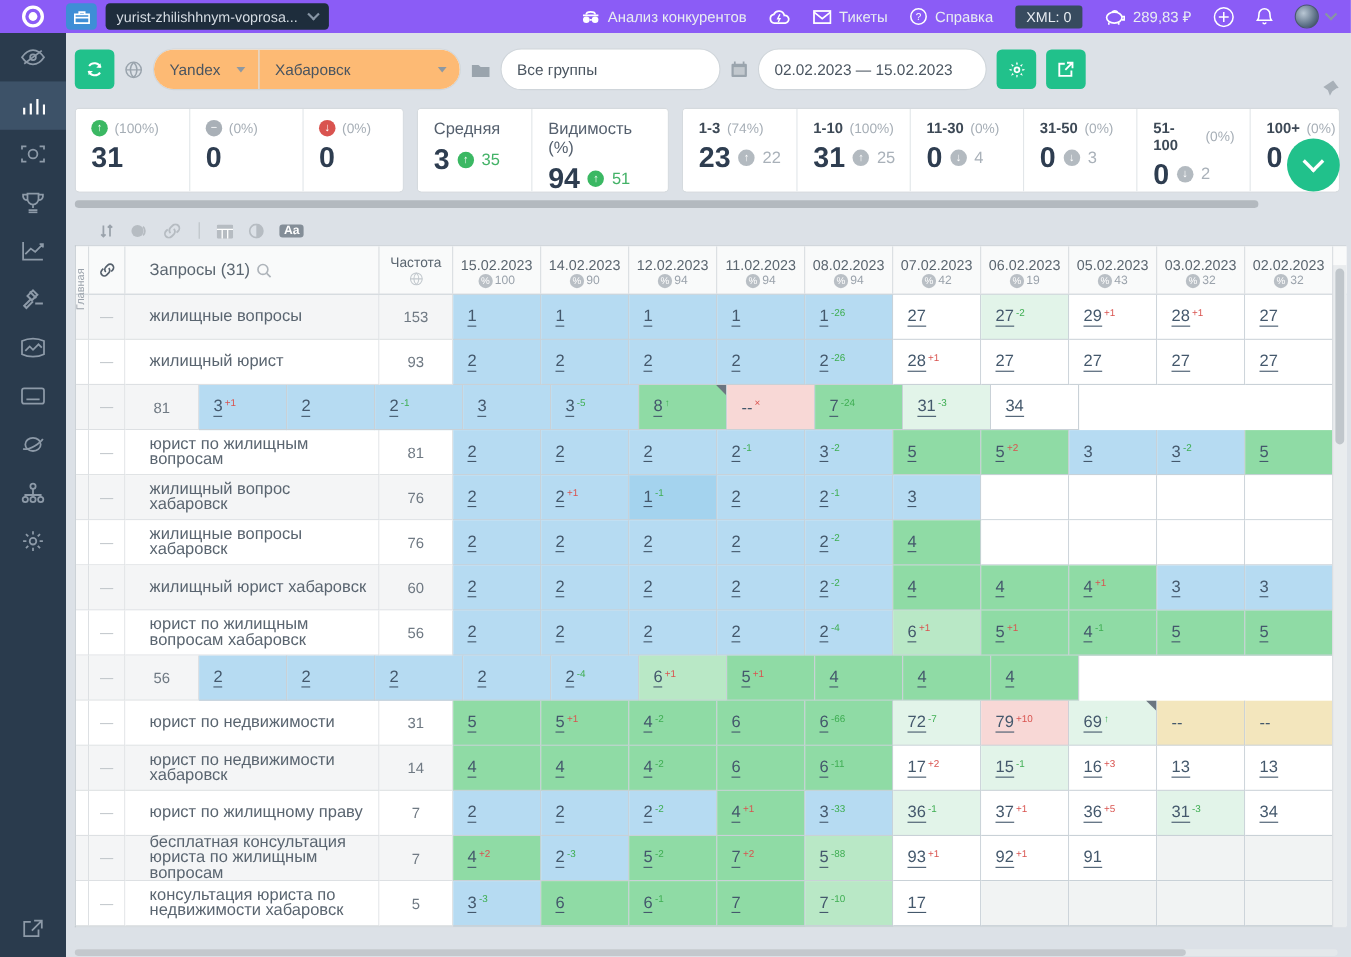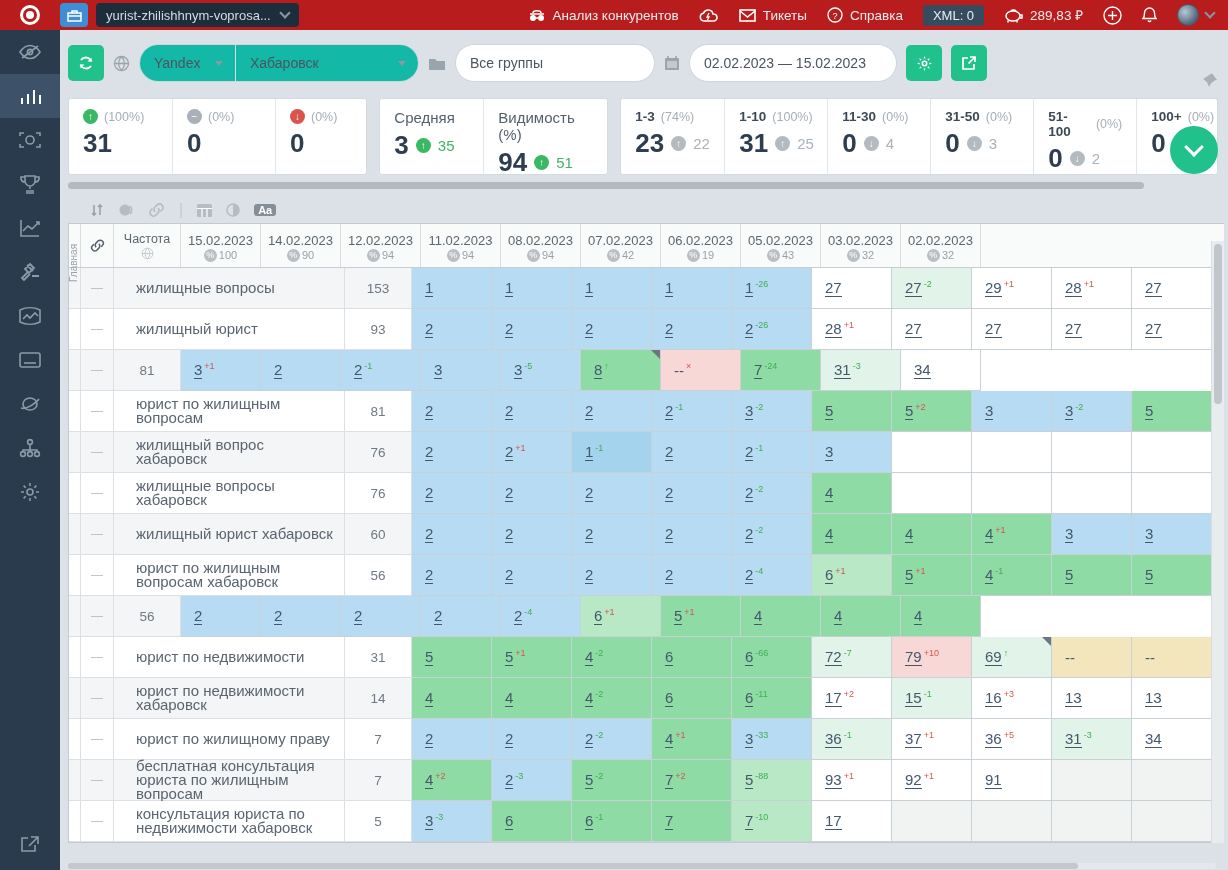--- a/index.html
+++ b/index.html
@@ -1,19 +1,19 @@
 <!DOCTYPE html>
 <html><head>
 <meta charset="utf-8">
 <style>
   * { box-sizing: border-box; margin: 0; padding: 0; }
   html,body { width:1228px; height:870px; overflow:hidden; font-family:"Liberation Sans", sans-serif; background:#dde2e8; }
 
   
-  .topbar { position:absolute; left:0; top:0; width:1228px; height:30px; background:#b91c1c; display:flex; align-items:center; z-index:30; }
+  .topbar { position:absolute; left:0; top:0; width:1228px; height:30px; background:#8b5cf6; display:flex; align-items:center; z-index:30; }
   .logo { width:60px; display:flex; justify-content:center; align-items:center; }
   .logo .ring { width:20px; height:20px; border:3px solid #fff; border-radius:50%; position:relative; }
   .logo .ring:before { content:""; position:absolute; left:3px; top:3px; width:8px; height:8px; background:#fff; border-radius:50%; }
   .case-btn { width:28px; height:24px; background:#3e8ed6; border-radius:4px; display:flex; align-items:center; justify-content:center; margin-right:8px; cursor:pointer; }
   .proj-pill { background:#1e2d3c; border-radius:4px; height:24px; display:flex; align-items:center; padding:0 10px; color:#d4dbe2; font-size:13px; gap:10px; cursor:pointer; }
   .chev { width:8px; height:8px; border-right:2px solid #8795a4; border-bottom:2px solid #8795a4; transform:rotate(45deg); margin-top:-4px; }
   .top-right { margin-left:auto; display:flex; align-items:center; gap:20px; padding-right:14px; color:#e8edf2; font-size:13.5px; }
   .top-item { display:flex; align-items:center; gap:7px; cursor:pointer; white-space:nowrap; }
   .xml-pill { background:#374b5f; border-radius:3px; padding:3px 10px; font-size:13px; cursor:pointer; }
   .avatar { width:22px; height:22px; border-radius:50%; background:radial-gradient(circle at 35% 35%, #b9c7d4, #5e7288 60%, #2c3c4e); border:1px solid #49596b; }
@@ -28,21 +28,21 @@
   .side-bottom { margin-top:auto; margin-bottom:4px; }
 
   
   .main { position:absolute; left:60px; top:30px; width:1168px; height:840px; background:#dce1e7; }
 
   
   .ftoolbar { display:flex; align-items:center; gap:9px; padding:13px 12px 0 8px; height:53px; }
   .btn-green { width:36px; height:36px; background:#21c18b; border:none; border-radius:5px; color:#fff; display:flex; align-items:center; justify-content:center; cursor:pointer; }
   .ico-gray { color:#9aa4ad; display:flex; align-items:center; }
   .sel-group { display:flex; height:38px; background:#fff; border:1px solid #cfd5da; border-radius:19px; overflow:hidden; }
-  .sel { display:flex; align-items:center; justify-content:space-between; padding:0 12px 0 14px; font-size:14px; color:#4a5560; cursor:pointer; background:#14b8a6; }
+  .sel { display:flex; align-items:center; justify-content:space-between; padding:0 12px 0 14px; font-size:14px; color:#4a5560; cursor:pointer; background:#fdba74; }
   .sel + .sel { border-left:1px solid #d8dde1; }
   .sel .tri { width:0; height:0; border-left:4px solid transparent; border-right:4px solid transparent; border-top:5px solid #8d98a2; margin-left:12px; }
   .sel-single { height:38px; background:#fff; border:1px solid #cfd5da; border-radius:19px; display:flex; align-items:center; justify-content:space-between; padding:0 14px; font-size:14px; color:#4a5560; cursor:pointer; }
   .pin { position:absolute; right:10px; top:42px; color:#a8b0b8; }
 
   
   .cards { display:flex; align-items:stretch; gap:12px; padding:15px 10px 0 8px; height:92px; }
   .cardgrp { display:flex; border-radius:4px; overflow:hidden; border:1px solid #d5dade; background:#fff; }
   .card { background:#fff; padding:10px 14px 8px 14px; min-width:103px; }
   .card + .card { border-left:1px solid #e2e6e9; }
@@ -453,20 +453,27 @@
       <span class="aa-badge">Aa</span>
     </div>
     <div class="tgrid">
       <div class="thead">
         <div class="th th-strip"></div>
         <div class="th th-dash">
           <svg width="15" height="13" viewBox="0 0 17 14" fill="none" stroke="#55606c" stroke-width="1.7">
               <path d="M7 9a3.5 3.5 0 0 1 0-5l2-2a3.5 3.5 0 0 1 5 5l-1.5 1.5 M10 5a3.5 3.5 0 0 1 0 5l-2 2a3.5 3.5 0 0 1-5-5L4.5 5.5"></path>
             </svg>
         </div>
+        <div class="th th-query">
+          <span>Запросы (31)</span>
+          <svg width="14" height="14" viewBox="0 0 14 14" fill="none" stroke="#aeb4ba" stroke-width="1.5">
+              <circle cx="6" cy="6" r="4.5"></circle>
+              <path d="M9.5 9.5L13 13"></path>
+            </svg>
+        </div>
         <div class="th th-freq">
           <span>Частота</span>
           <svg width="13" height="13" viewBox="0 0 17 17" fill="none" stroke="#c3c9ce" stroke-width="1.3">
               <circle cx="8.5" cy="8.5" r="7"></circle>
               <path d="M1.5 8.5h14 M8.5 1.5c-4 4-4 10 0 14 M8.5 1.5c4 4 4 10 0 14"></path>
             </svg>
         </div>
         <div style="display:flex" id="date-row">
             <div class="th th-date">
               <span>15.02.2023</span>

